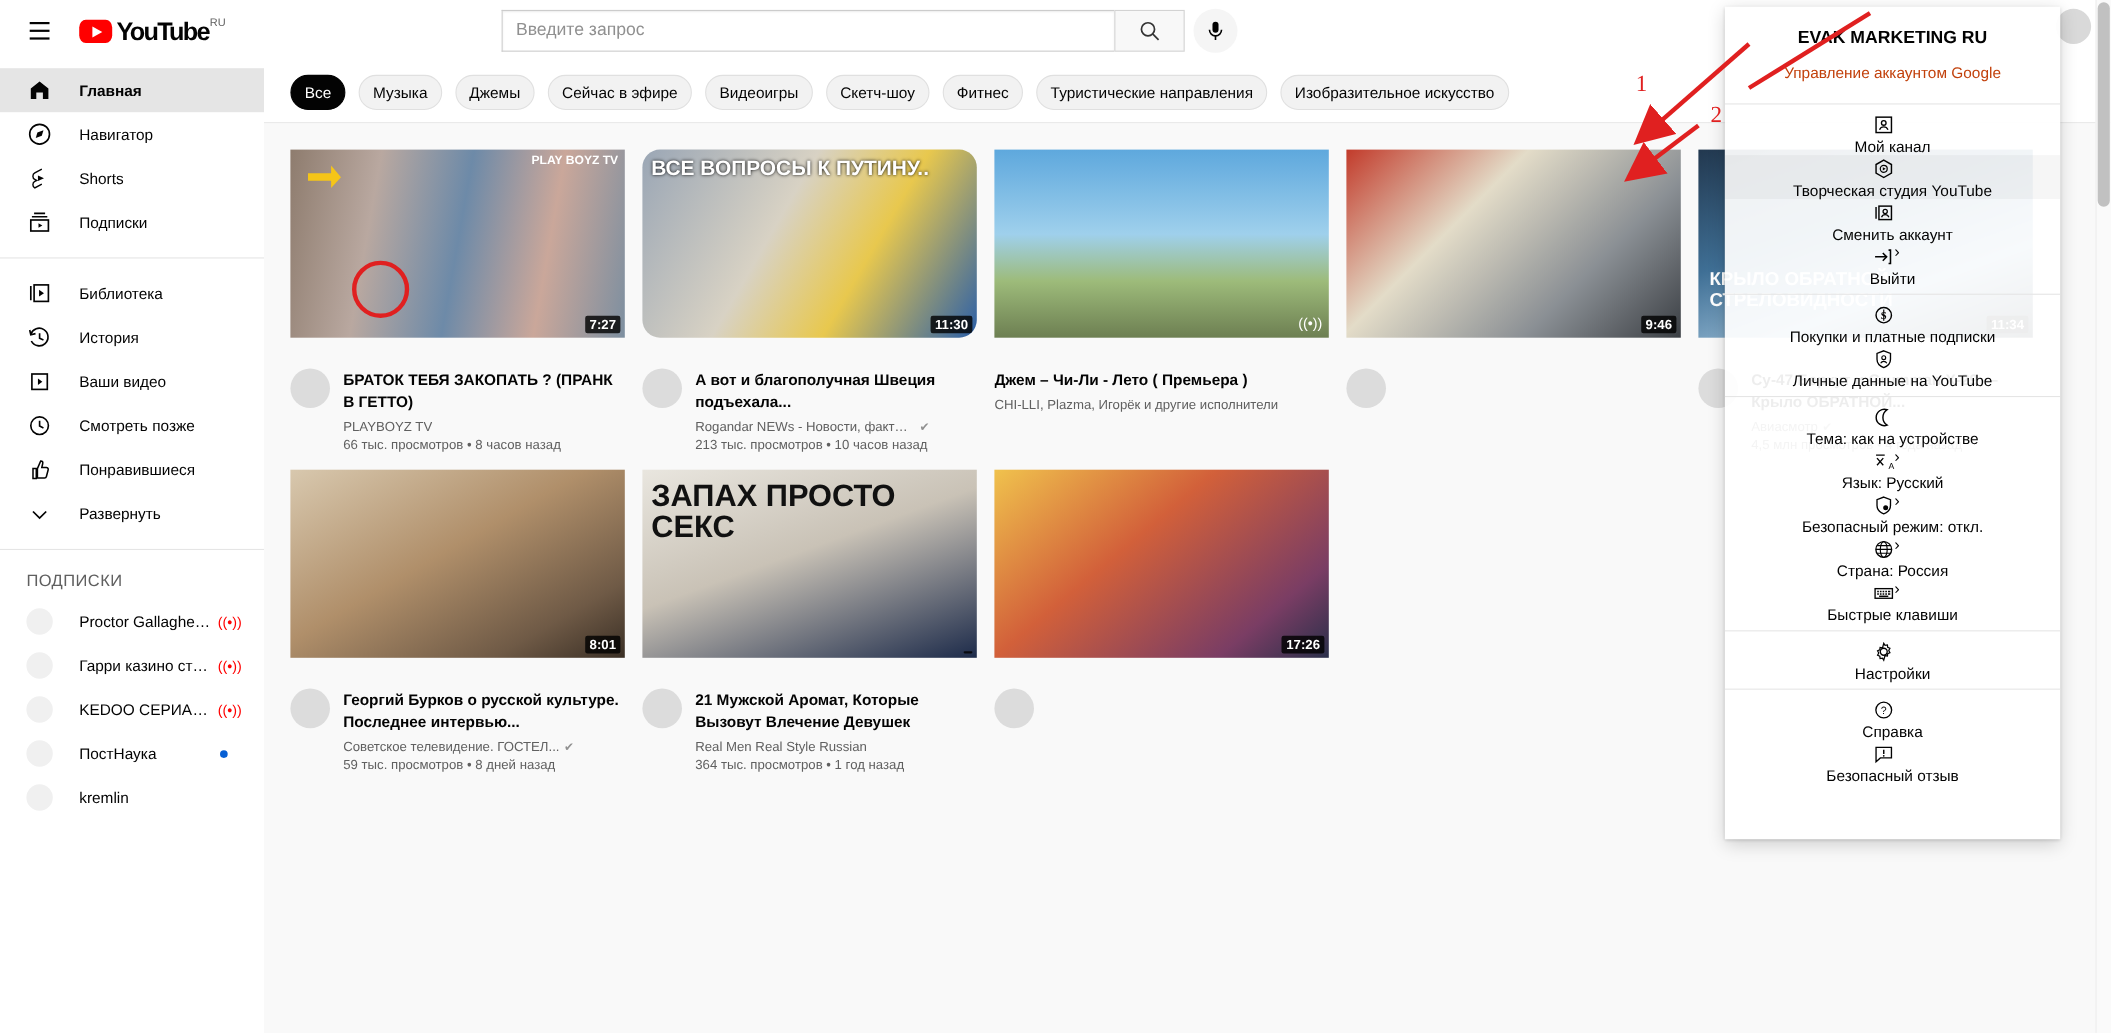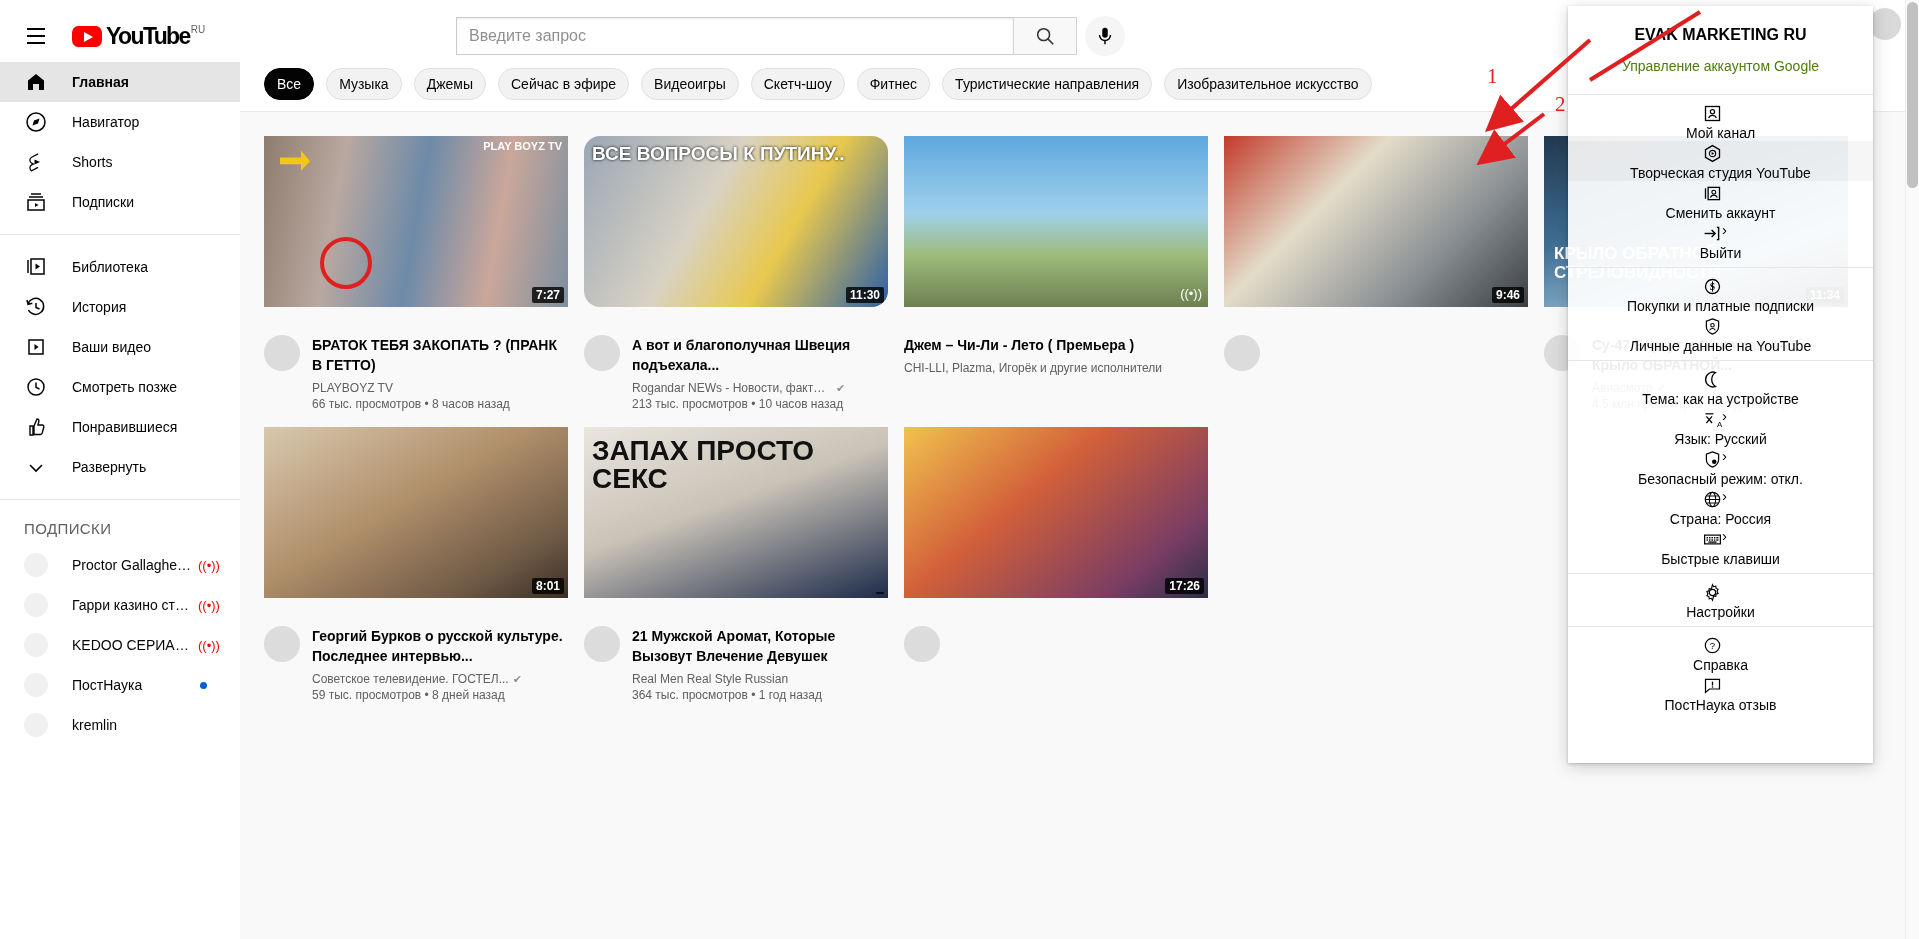--- a/index.html
+++ b/index.html
@@ -7,21 +7,21 @@
     width: 1919px; height: 939px;
     font-family: "Liberation Sans", sans-serif;
     background: #fff; color: #030303;
     overflow: hidden;
   }
   body { position: relative; }
 
   
   .masthead {
     position: absolute; top: 0; left: 0; width: 1919px; height: 56px;
-    background: #fff; display: flex; align-items: flex-end; z-index: 30;
+    background: #fff; display: flex; align-items: center; z-index: 30;
   }
   .mh-left { display: flex; align-items: center; padding-left: 16px; width: 260px; flex: none; }
   .burger { width: 40px; height: 40px; display: flex; flex-direction: column;
             justify-content: center; align-items: center; gap: 5px; cursor: pointer; }
   .burger i { display: block; width: 18px; height: 2px; background: #030303; }
   .yt-logo { display: flex; align-items: flex-start; margin-left: 16px; cursor: pointer; }
   .yt-play { width: 30px; height: 21px; background: #FF0000; border-radius: 6px/7px;
              display: flex; align-items: center; justify-content: center; margin-top: 2px; }
   .yt-play::after { content: ""; width: 0; height: 0; border-left: 9px solid #fff;
              border-top: 5.5px solid transparent; border-bottom: 5.5px solid transparent; margin-left: 2px; }
@@ -132,21 +132,21 @@
 
   
   .acct-menu {
     position: absolute; right: 46px; top: 6px; width: 305px; height: 757px;
     background: rgba(255,255,255,0.93);
     box-shadow: 0 1px 3px rgba(0,0,0,.2), 0 4px 16px rgba(0,0,0,.18);
     z-index: 50; overflow: hidden; font-size: 14px;
   }
   .acct-head { padding: 20px 0 14px 0; text-align: center; }
   .acct-name { font-size: 16px; font-weight: bold; color: #030303; }
-  .acct-link { font-size: 14px; color: #4d7c0f; margin-top: 14px; cursor: pointer; }
+  .acct-link { font-size: 14px; color: #c2410c; margin-top: 14px; cursor: pointer; }
   .m-div { height: 1px; background: #e5e5e5; margin: 6px 0; }
   .m-item {
     display: flex; align-items: center; height: 40px; padding: 0 16px; cursor: pointer;
     color: #030303;
     flex-direction: column;
   }
   .m-item.hl { background: rgba(0,0,0,.035); }
   .m-ico { width: 24px; height: 24px; flex: none; margin-right: 16px;
            display: flex; align-items: center; justify-content: center; }
   .m-lbl { flex: 1; white-space: nowrap; }
@@ -644,21 +644,21 @@
   </div>
 
   <div class="m-item">
     <span class="m-ico">
       <svg width="21" height="21" viewBox="0 0 24 24">
           <path d="M4 5h16v11H8.5L4 20z" fill="none" stroke="#030303" stroke-width="1.4"></path>
           <line x1="12" y1="7.6" x2="12" y2="12" stroke="#030303" stroke-width="1.5"></line>
           <circle cx="12" cy="13.8" r=".9" fill="#030303"></circle>
         </svg>
     </span>
-    <span class="m-lbl">ПостНаука отзыв</span>
+    <span class="m-lbl">Безопасный отзыв</span>
   </div>
 </div>
 
 <svg class="arrow" style="left:1430px;top:30px;width:180px;height:100px;">
   <defs>
       <marker id="ah1" markerWidth="9" markerHeight="9" refX="6" refY="4.5" orient="auto">
     <polygon points="0,0 9,4.5 0,9" fill="#e02020"></polygon>
       </marker>
     </defs>
   <line x1="160" y1="10" x2="64" y2="94" stroke="#e02020" stroke-width="4" marker-end="url(#ah1)"></line>

